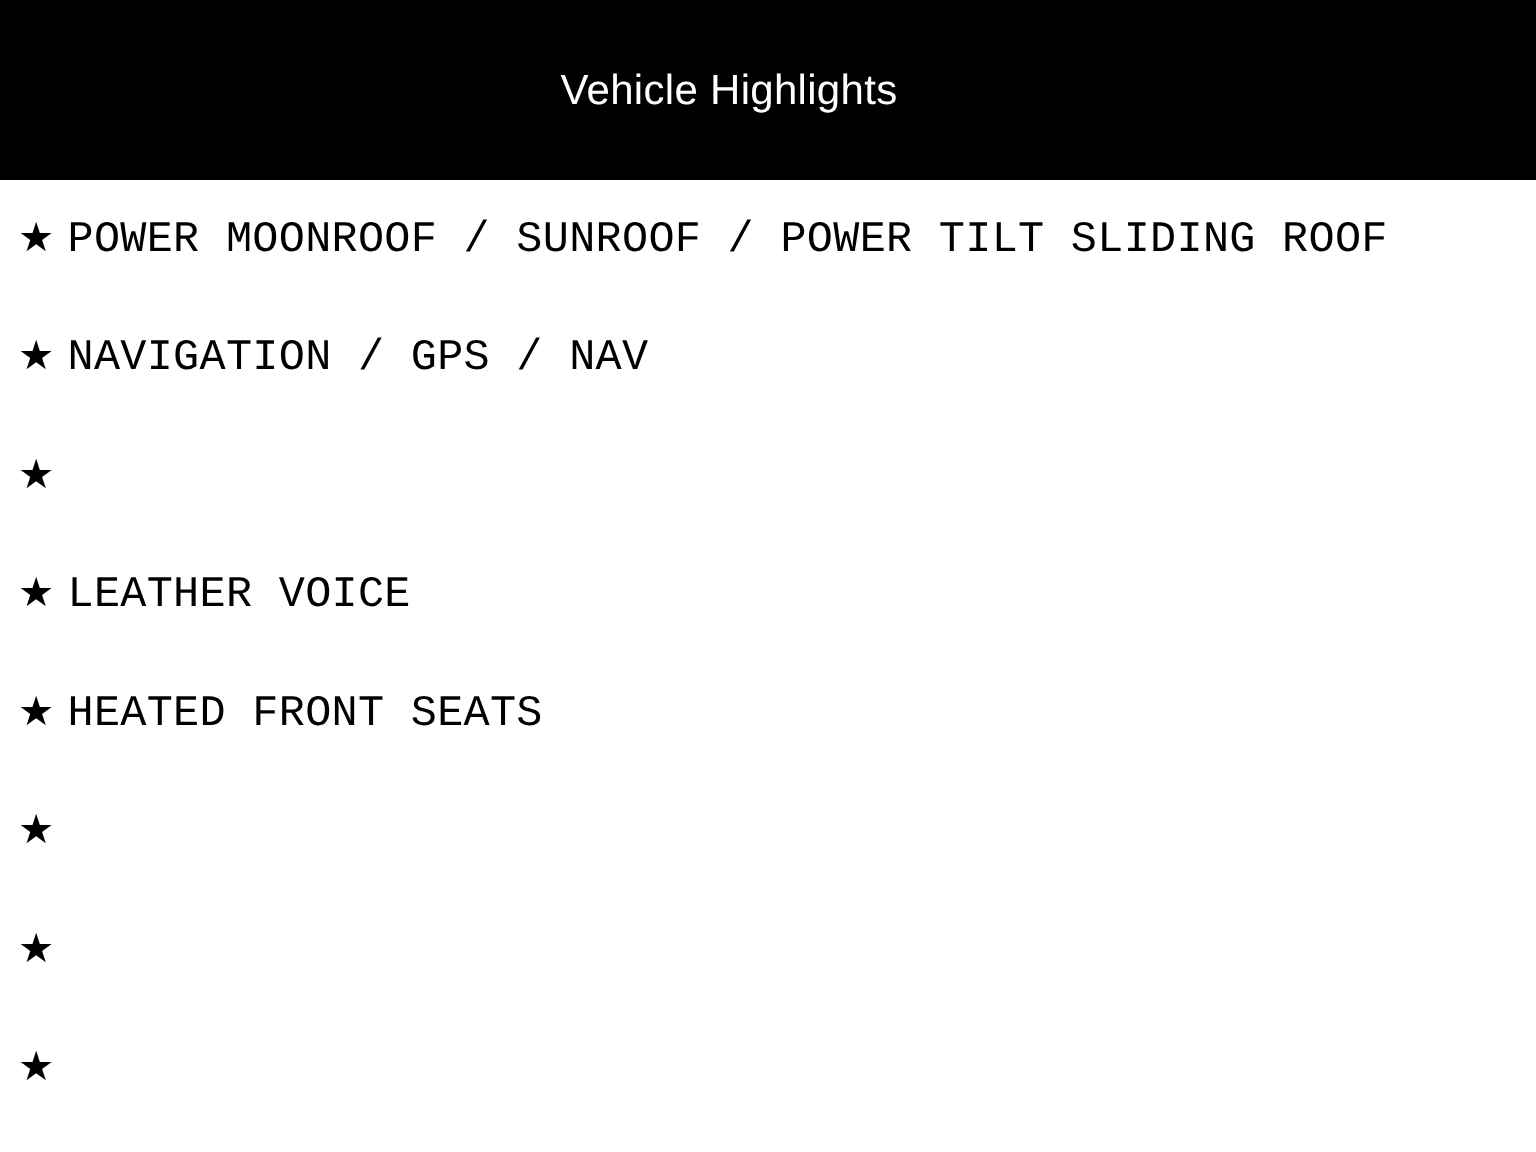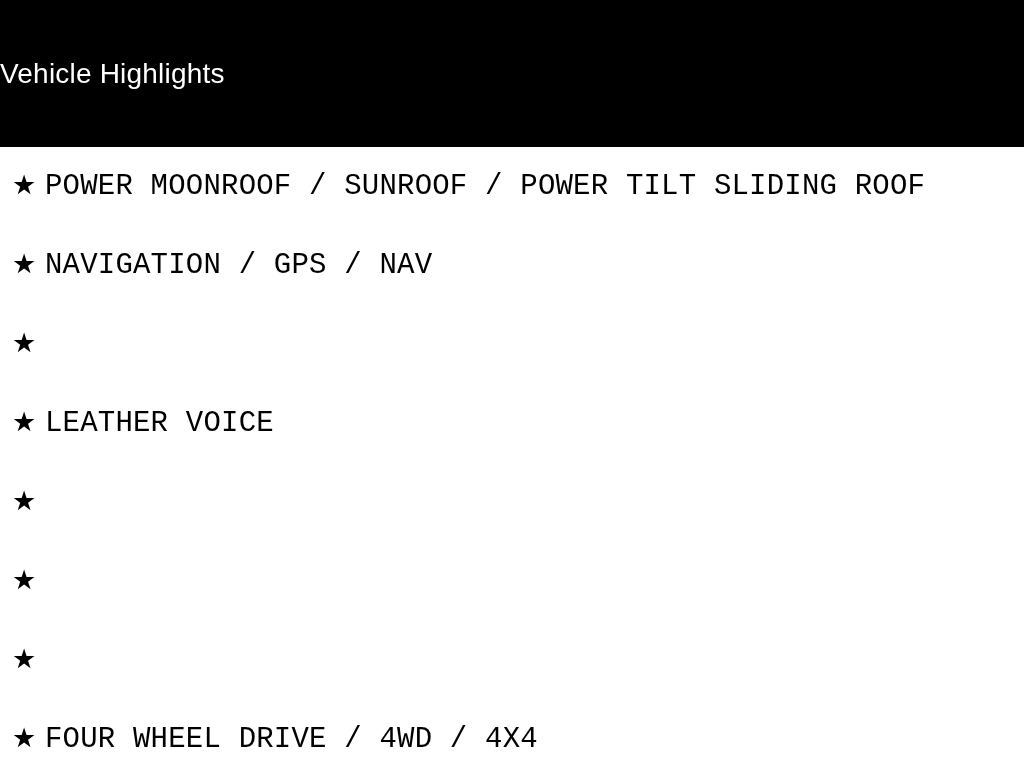--- a/index.html
+++ b/index.html
@@ -11,25 +11,25 @@
     font-family: "Liberation Sans", sans-serif;
   }
   .page {
     width: 1024px;
     height: 768px;
     overflow: hidden;
     background: #ffffff;
   }
   .header {
     width: 100%;
-    height: 147px;
+    height: 120px;
     background: #000000;
     display: flex;
     align-items: center;
-    justify-content: flex-start;
+    justify-content: center;
     box-sizing: border-box;
     padding-right: 52px;
   }
   .header-title {
     color: #ffffff;
     font-size: 28px;
     font-weight: 400;
     letter-spacing: 0.2px;
   }
   .highlights {
@@ -84,28 +84,28 @@
     <span class="star">★</span>
   </li>
 
   <li class="highlight-item">
     <span class="star">★</span>
     <span class="label">LEATHER VOICE</span>
   </li>
 
   <li class="highlight-item">
     <span class="star">★</span>
+    <span class="label">HEATED FRONT SEATS</span>
   </li>
 
   <li class="highlight-item">
     <span class="star">★</span>
   </li>
 
   <li class="highlight-item">
     <span class="star">★</span>
   </li>
 
   <li class="highlight-item">
     <span class="star">★</span>
-    <span class="label">FOUR WHEEL DRIVE / 4WD / 4X4</span>
   </li>
 </ul>
 </div>
 
 </body></html>

